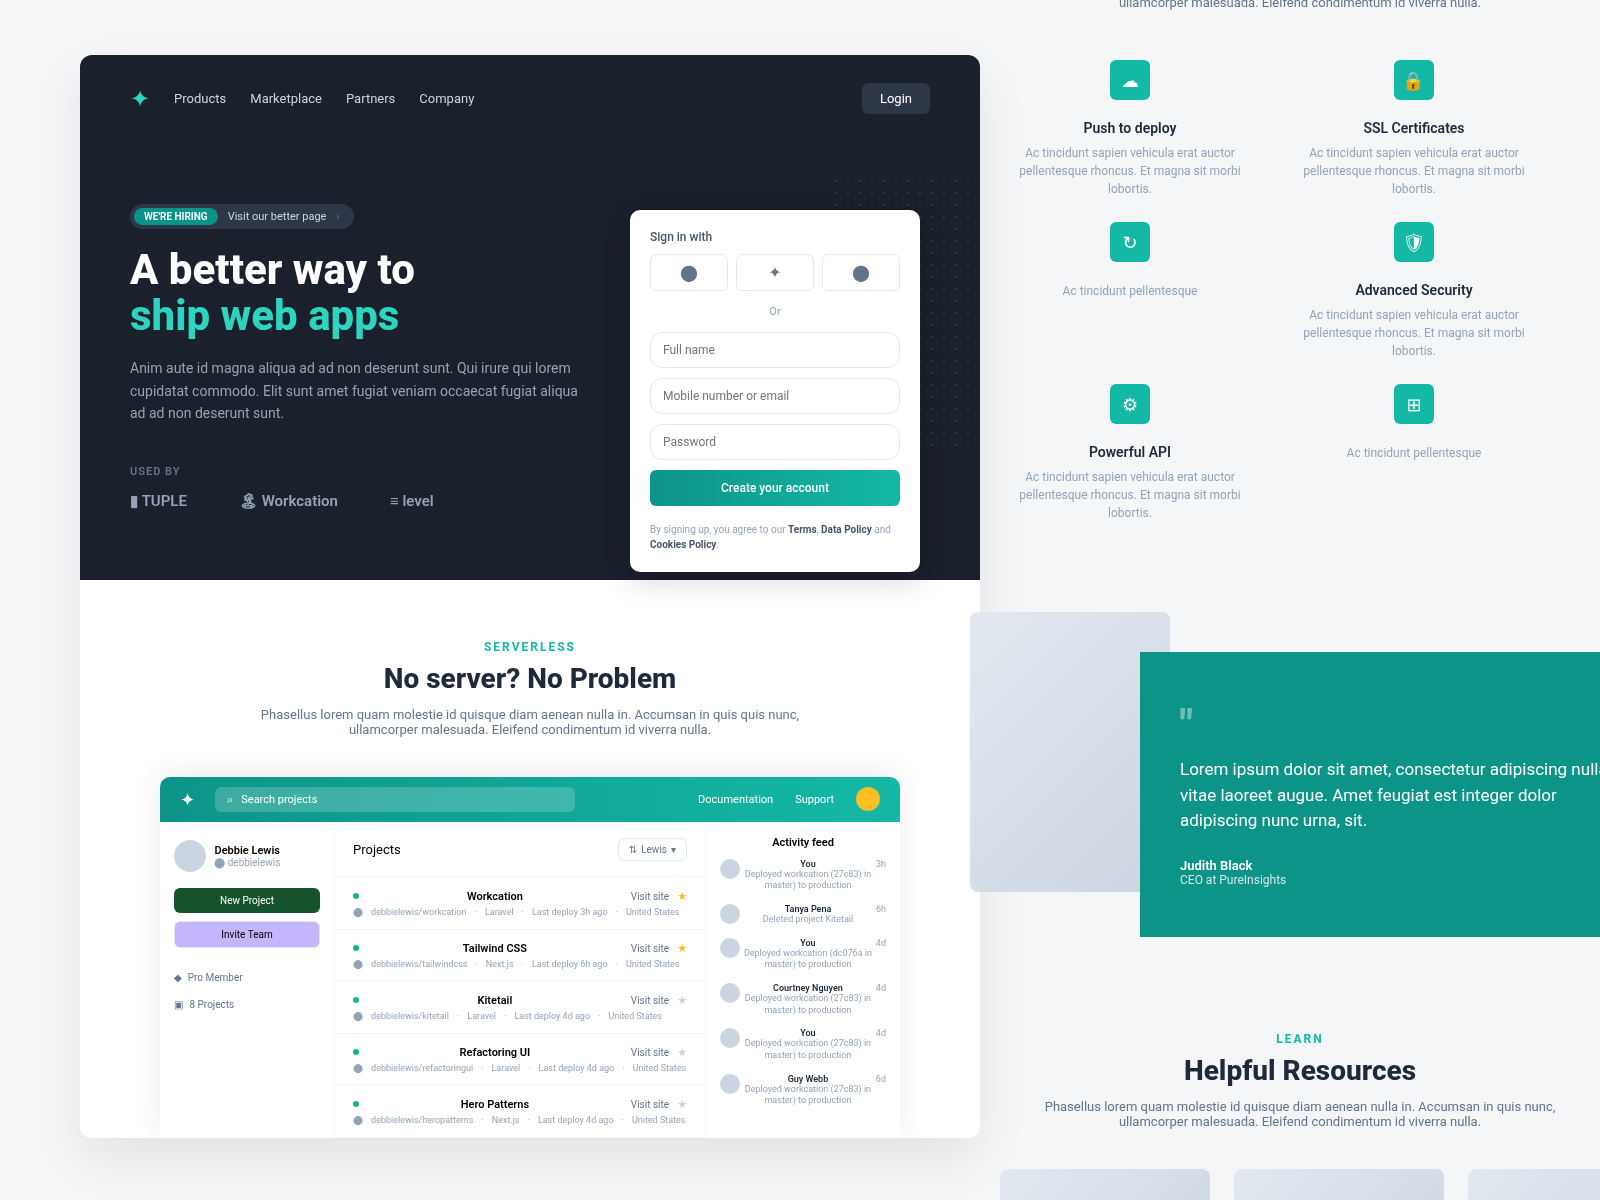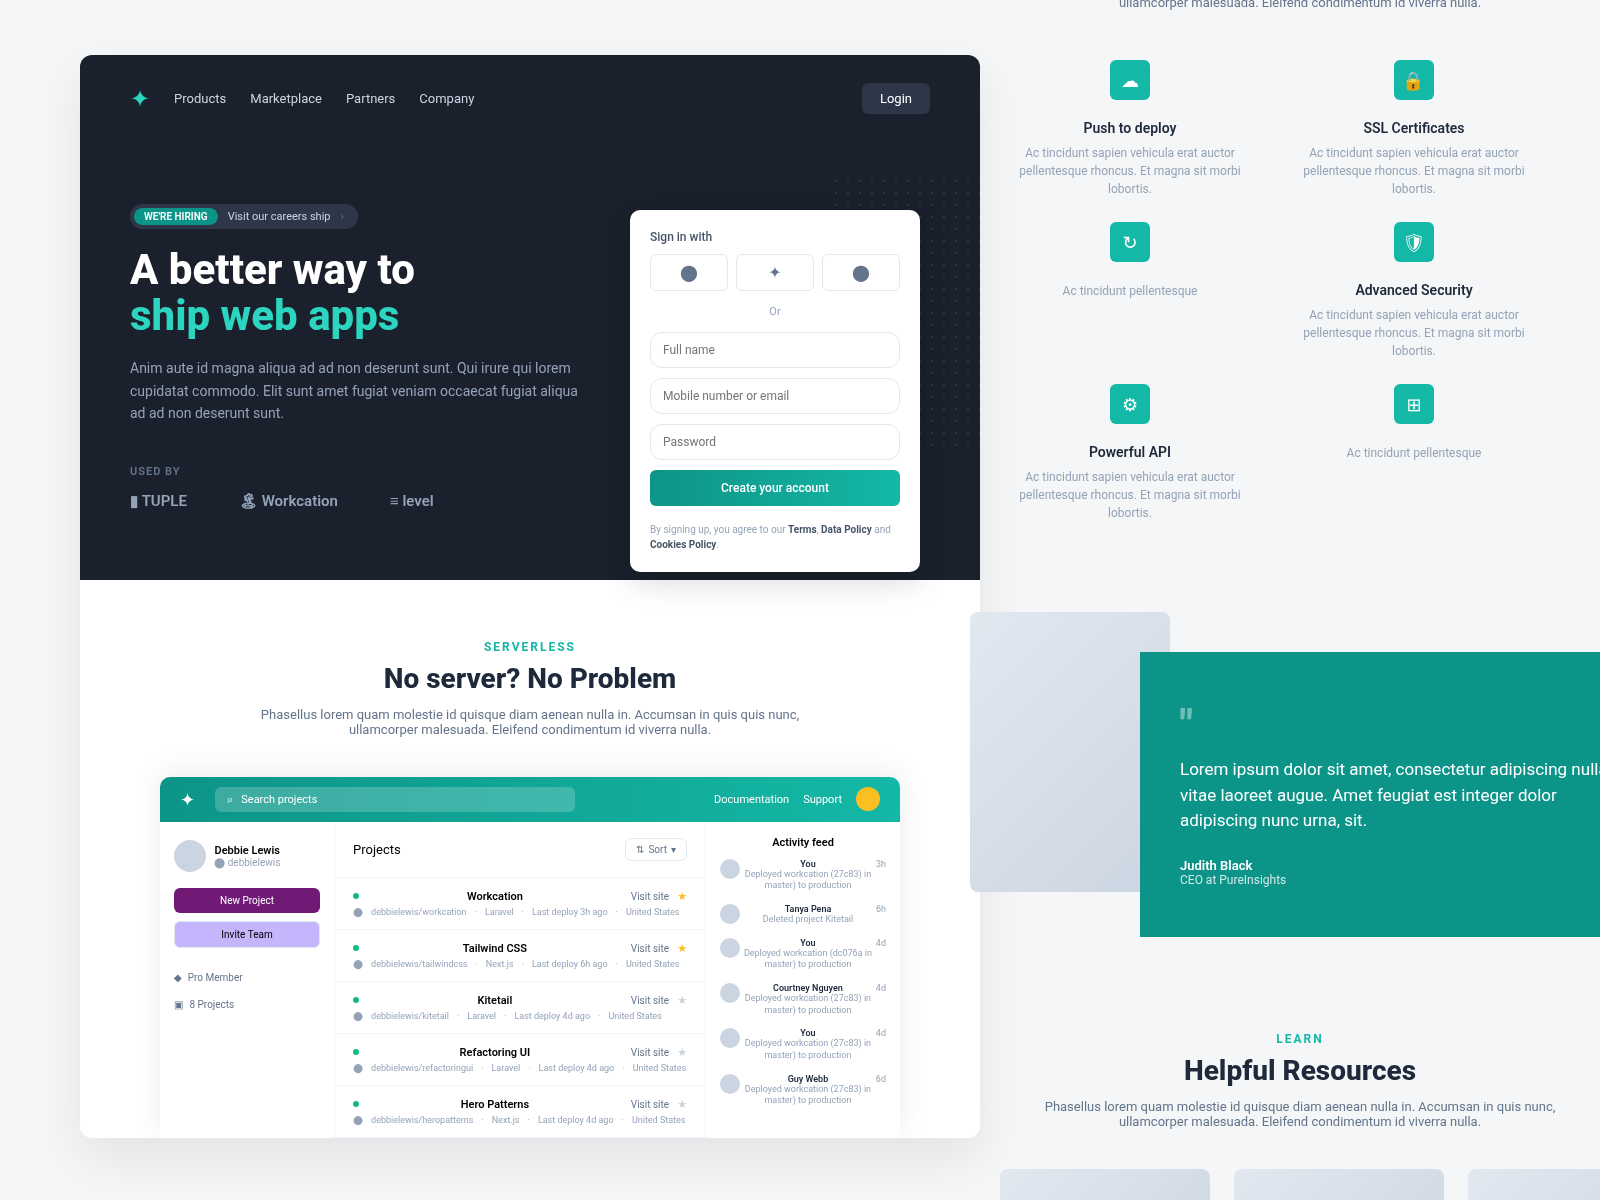--- a/index.html
+++ b/index.html
@@ -30,30 +30,30 @@
 .terms b{color:#475569}
 .dots{position:absolute;right:-30px;top:120px;width:180px;height:280px;background-image:radial-gradient(#475569 1px,transparent 1px);background-size:12px 12px;opacity:0.4}
 .serverless-section{padding:60px 50px 0;text-align:center}
 .eyebrow{color:#14b8a6;font-size:12px;font-weight:700;letter-spacing:2px}
 .section-title{font-size:28px;font-weight:800;color:#1e293b;margin-top:8px}
 .section-sub{color:#64748b;font-size:13px;margin-top:12px;max-width:560px;margin-left:auto;margin-right:auto}
 .dashboard{margin:40px 30px 0;background:#fff;border-radius:10px 10px 0 0;box-shadow:0 -5px 30px rgba(0,0,0,0.08);overflow:hidden}
 .dash-header{background:linear-gradient(90deg,#0d9488,#14b8a6);padding:10px 20px;display:flex;align-items:center;gap:20px}
 .dash-logo{color:#fff;font-size:18px}
 .search-box{flex:0 0 360px;background:rgba(255,255,255,0.2);border-radius:6px;padding:6px 12px;color:#fff;font-size:11px;display:flex;align-items:center;gap:8px}
-.dash-nav{margin-left:auto;display:flex;gap:14px;color:#fff;font-size:11px;align-items:center}
+.dash-nav{margin-left:auto;display:flex;gap:22px;color:#fff;font-size:11px;align-items:center}
 .avatar{width:24px;height:24px;border-radius:50%;background:#fbbf24}
 .dash-body{display:flex}
 .sidebar{width:175px;padding:18px 14px;border-right:1px solid #f1f5f9}
 .user-row{display:flex;gap:8px;align-items:center;margin-bottom:16px}
 .user-av{width:32px;height:32px;border-radius:50%;background:#cbd5e1}
 .user-name{font-size:11px;font-weight:600}
 .user-handle{font-size:10px;color:#94a3b8}
 .side-btn{width:100%;padding:7px;border-radius:6px;font-size:10px;border:1px solid #e2e8f0;background:#c4b5fd;margin-bottom:8px}
-.side-btn.primary{background:#701a75;color:#fff;border:none}
+.side-btn.primary{background:#14532d;color:#fff;border:none}
 .side-link{font-size:10px;color:#64748b;margin-top:16px;display:flex;align-items:center;gap:6px}
 .main-col{flex:1;min-width:0}
 .main-head{padding:16px 18px;display:flex;justify-content:space-between;align-items:center;border-bottom:1px solid #f1f5f9}
 .main-title{font-size:13px;font-weight:400}
 .sort-btn{border:1px solid #e2e8f0;border-radius:6px;padding:5px 10px;font-size:10px;color:#64748b;display:flex;align-items:center;gap:4px}
 .proj-row{padding:12px 18px;border-bottom:1px solid #f1f5f9}
 .proj-top{display:flex;align-items:center;gap:8px}
 .dot{width:6px;height:6px;border-radius:50%;background:#10b981}
 .proj-name{font-size:11px;font-weight:600;flex:1}
 .visit{color:#64748b;font-size:10px}
@@ -99,21 +99,21 @@
       <span class="logo">✦</span>
       <span class="nav-link">Products</span>
       <span class="nav-link">Marketplace</span>
       <span class="nav-link">Partners</span>
       <span class="nav-link">Company</span>
       <button class="login-btn">Login</button>
     </div>
     <div class="hero-content">
       <div class="hiring-pill">
         <span class="hiring-badge">WE'RE HIRING</span>
-        <span class="hiring-text">Visit our careers ship</span>
+        <span class="hiring-text">Visit our better page</span>
         <span style="color:#64748b">›</span>
       </div>
       <h1 class="hero-title">
         <span>A better way to</span><br>
         <span class="accent">ship web apps</span>
       </h1>
       <p class="hero-sub">Anim aute id magna aliqua ad ad non deserunt sunt. Qui irure qui lorem cupidatat commodo. Elit sunt amet fugiat veniam occaecat fugiat aliqua ad ad non deserunt sunt.</p>
       <p class="used-by">USED BY</p>
       <div class="logos">
         <span>▮ <span>TUPLE</span></span>
@@ -173,21 +173,21 @@
               <span>Pro Member</span>
             </div>
           <div class="side-link">
               <span>▣</span>
               <span>8 Projects</span>
             </div>
         </div>
         <div class="main-col">
           <div class="main-head">
             <span class="main-title">Projects</span>
-            <div class="sort-btn">⇅ <span>Sort</span> ▾</div>
+            <div class="sort-btn">⇅ <span>Lewis</span> ▾</div>
           </div>
           <div id="proj-list">
               <div class="proj-row">
     <div class="proj-top">
       <span class="dot"></span>
       <span class="proj-name">Workcation</span>
       <span class="visit">Visit site</span>
       <span class="star ">★</span>
     </div>
     <div class="proj-meta">

